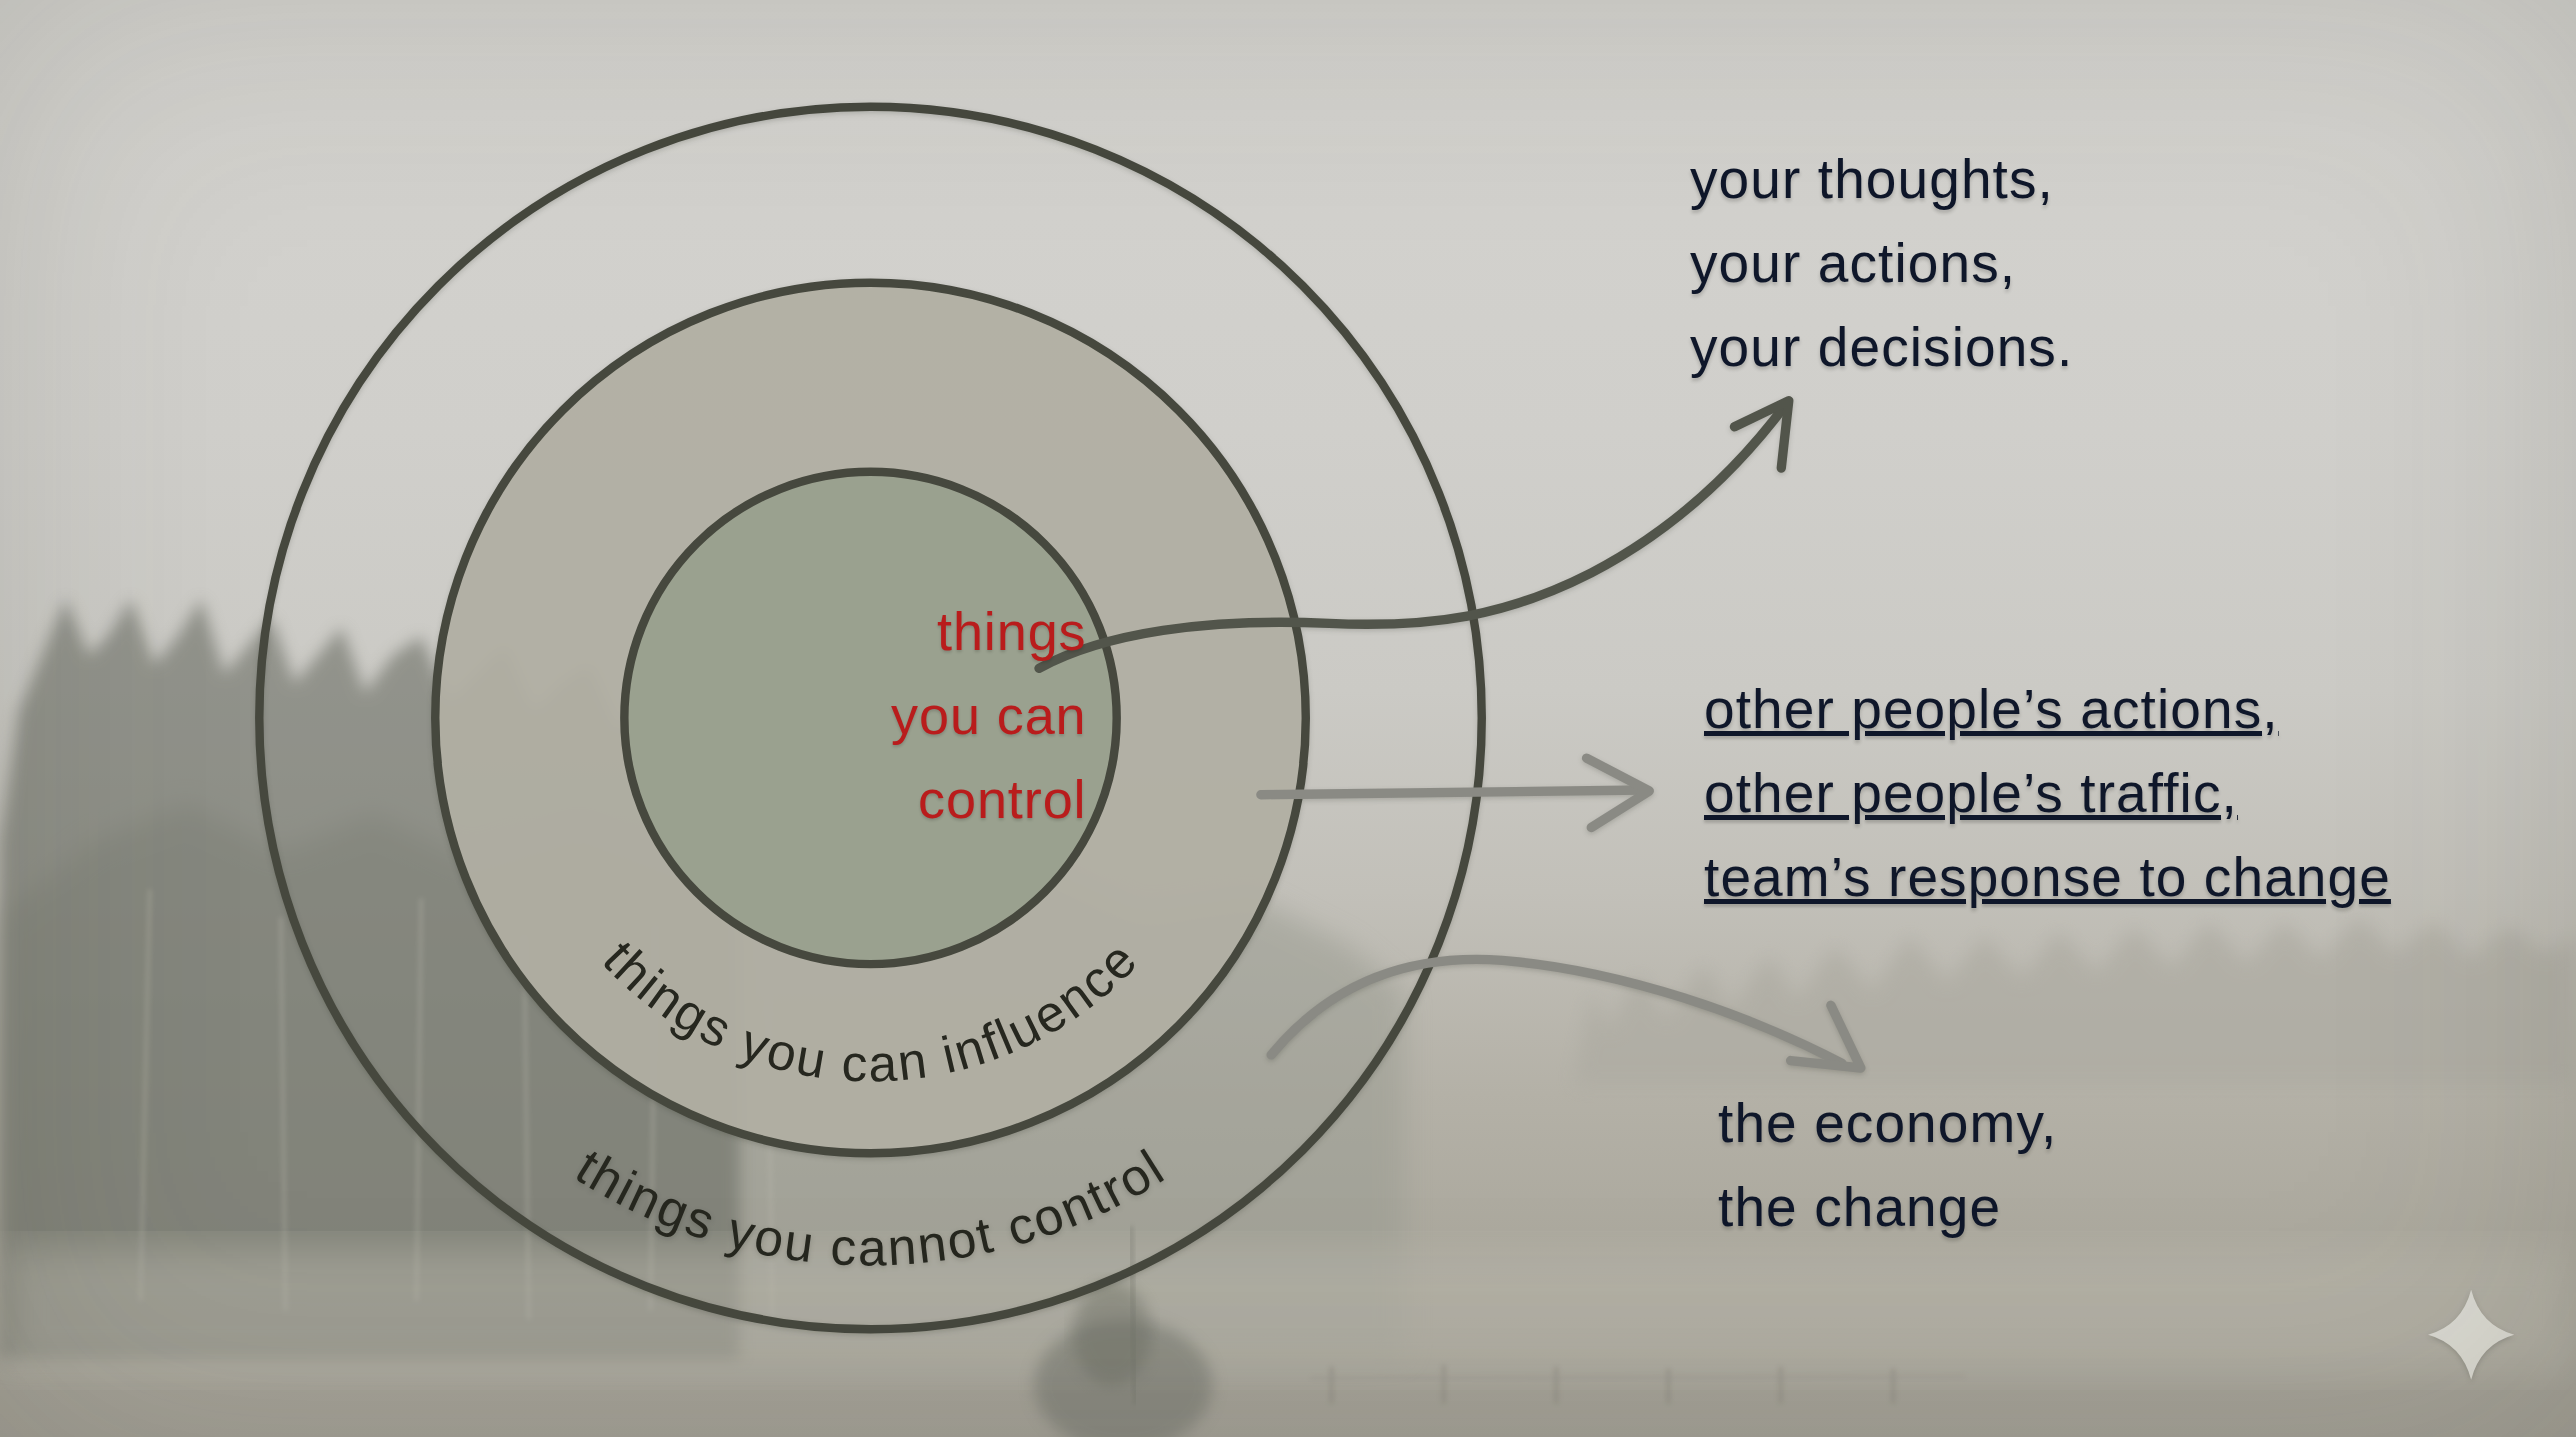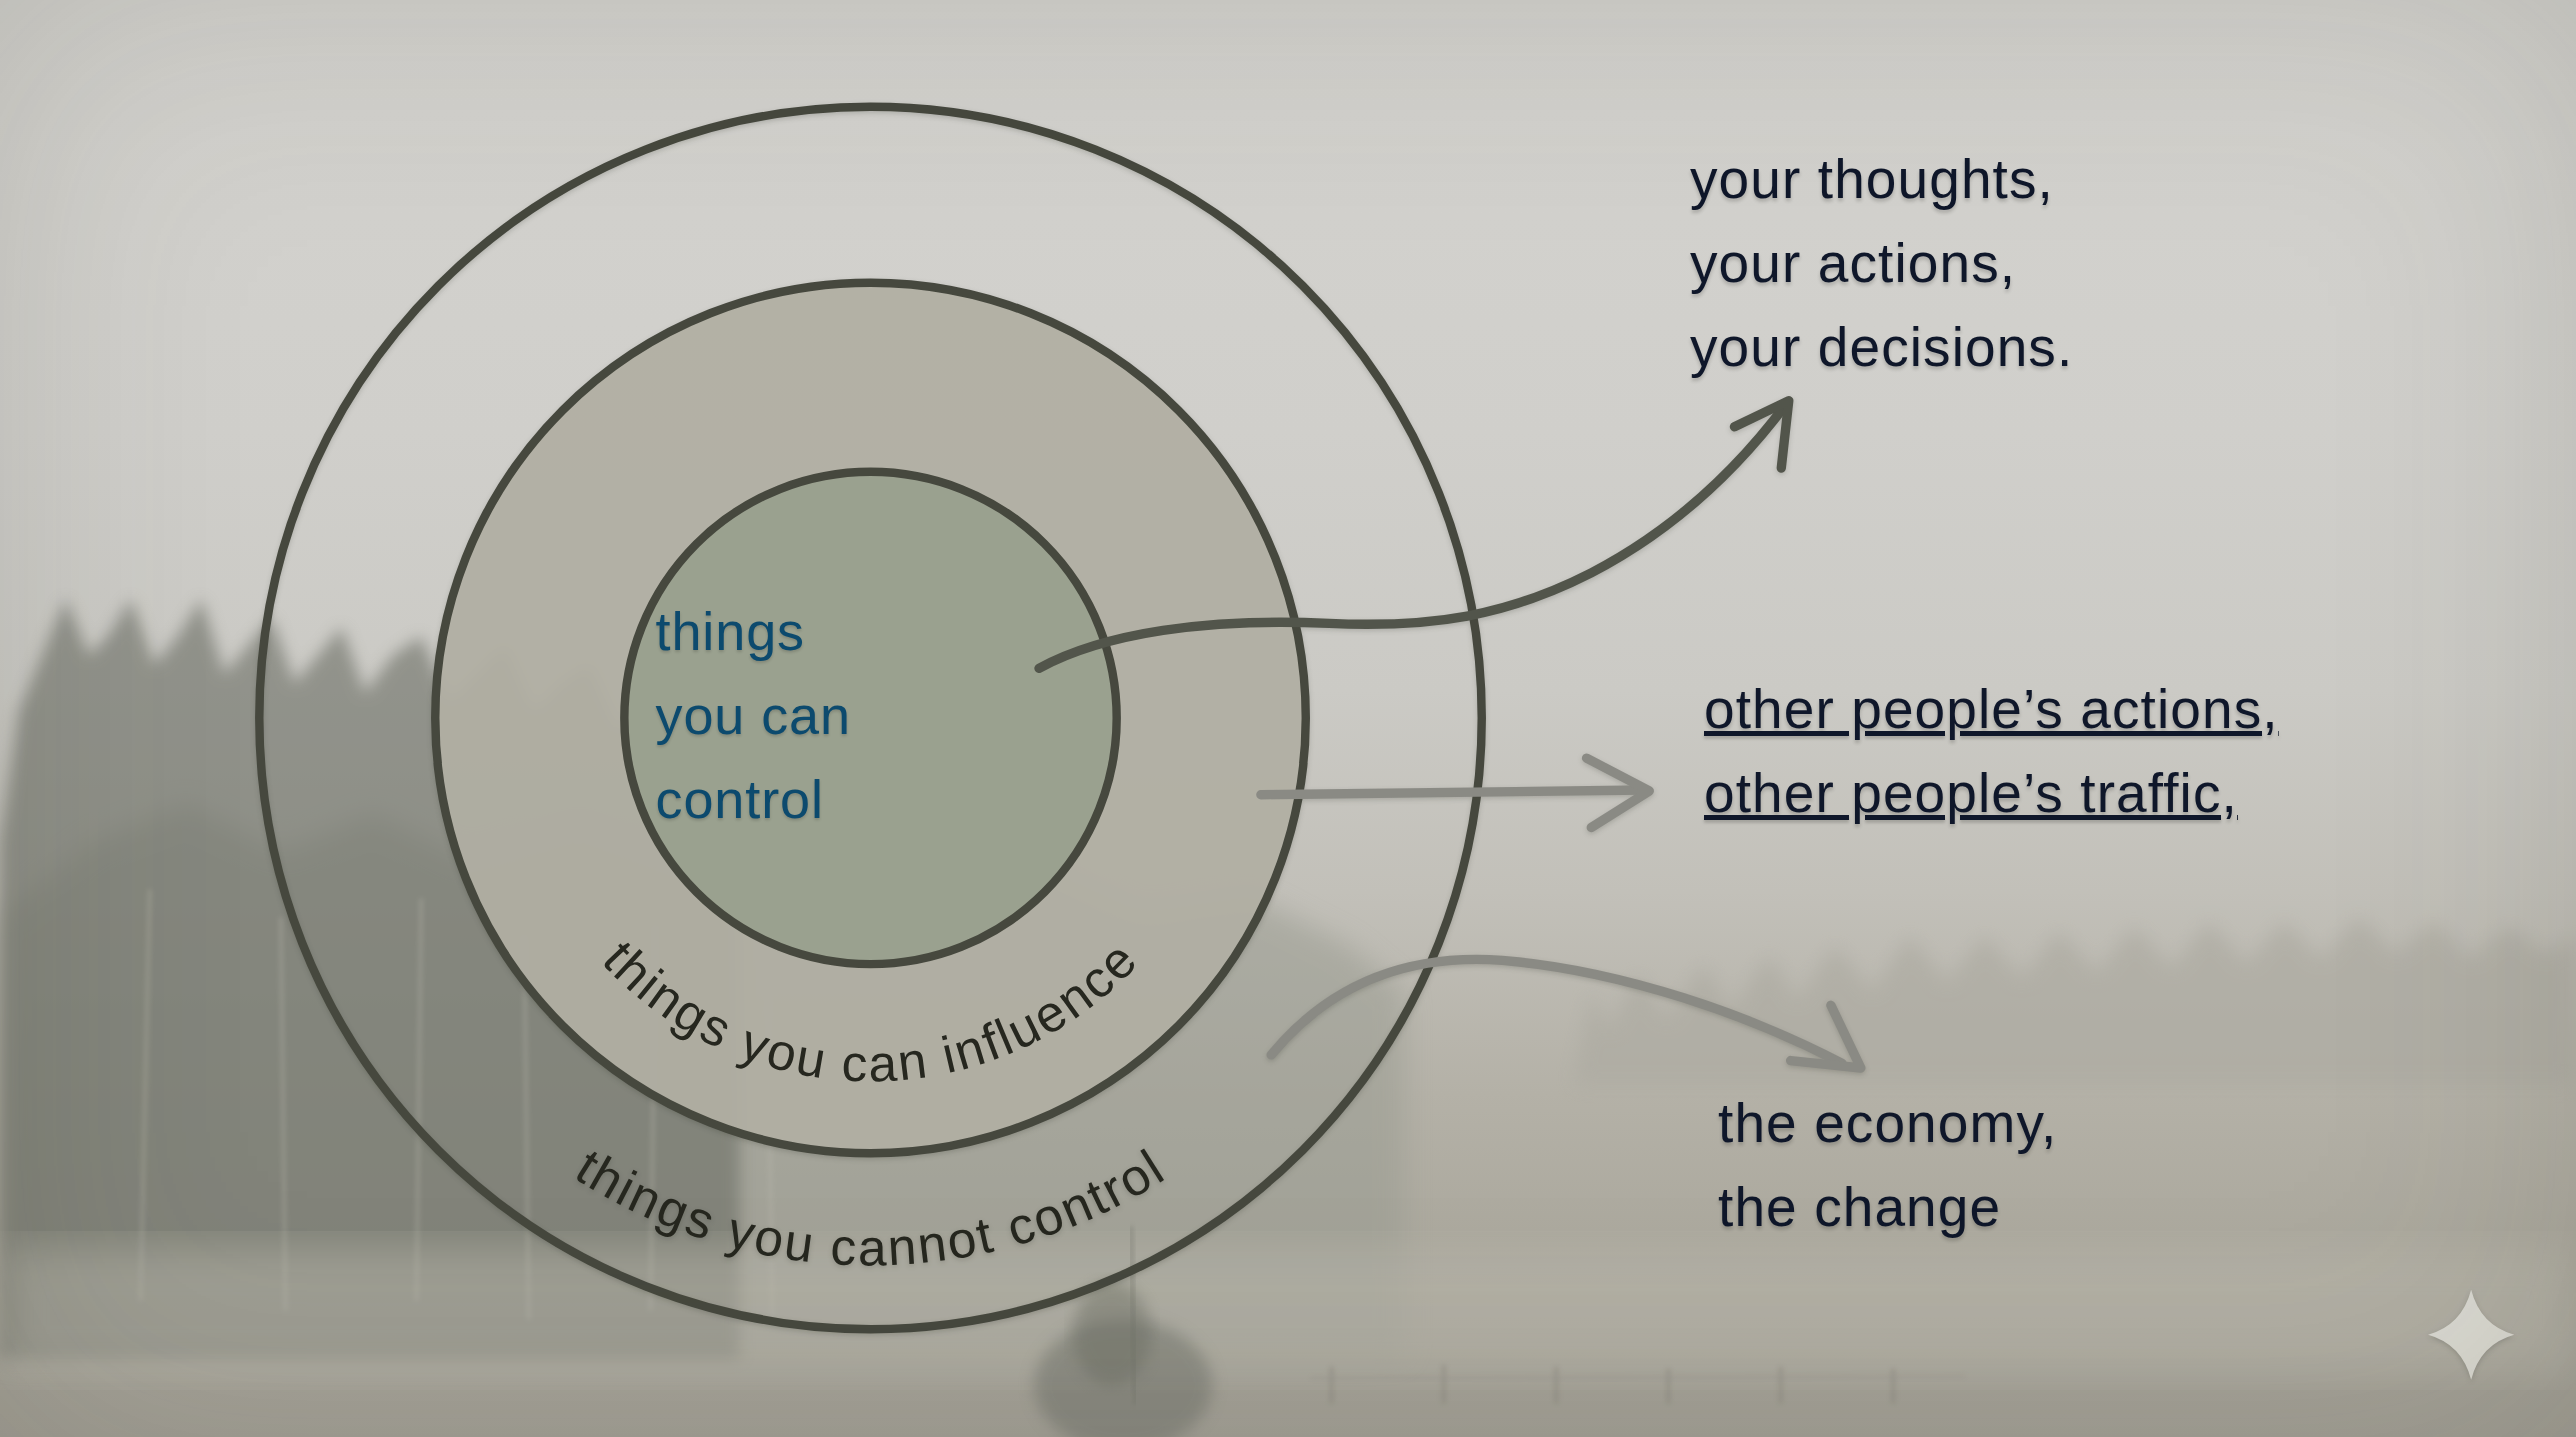--- a/index.html
+++ b/index.html
@@ -29,23 +29,23 @@
     filter:drop-shadow(0 2.8px 2.8px rgba(30,32,24,.18));
   }
   .ring-label{
     font-family:"Liberation Sans","DejaVu Sans",sans-serif;
     font-size:55px;letter-spacing:2.5px;fill:#26271f;
   }
   
   .center-label{
     position:absolute;left:871px;top:715px;
     transform:translate(-50%,-50%);
-    width:431px;text-align:left;
+    width:431px;text-align:right;
     font-size:54px;line-height:84px;letter-spacing:0.9px;
-    color:#0c4a6e;
+    color:#b91c1c;
     text-shadow:0 1.9px 2.8px rgba(20,22,14,.18);
   }
   
   .note{
     position:absolute;
     font-size:55px;line-height:84px;letter-spacing:1.1px;
     color:#0f172a;white-space:nowrap;
     text-shadow:0 2.8px 3.7px rgba(20,22,14,.20);
   }
   .note-control{left:1690px;top:137px;}
@@ -157,20 +157,21 @@
 
   <div class="note note-control">
     <div>your thoughts,</div>
     <div>your actions,</div>
     <div>your decisions.</div>
   </div>
 
   <div class="note note-influence">
     <div>other people’s actions,</div>
     <div>other people’s traffic,</div>
+    <div>team’s response to change</div>
   </div>
 
   <div class="note note-cannot">
     <div>the economy,</div>
     <div>the change</div>
   </div>
 
   <div class="vignette"></div>
 </div>
 

